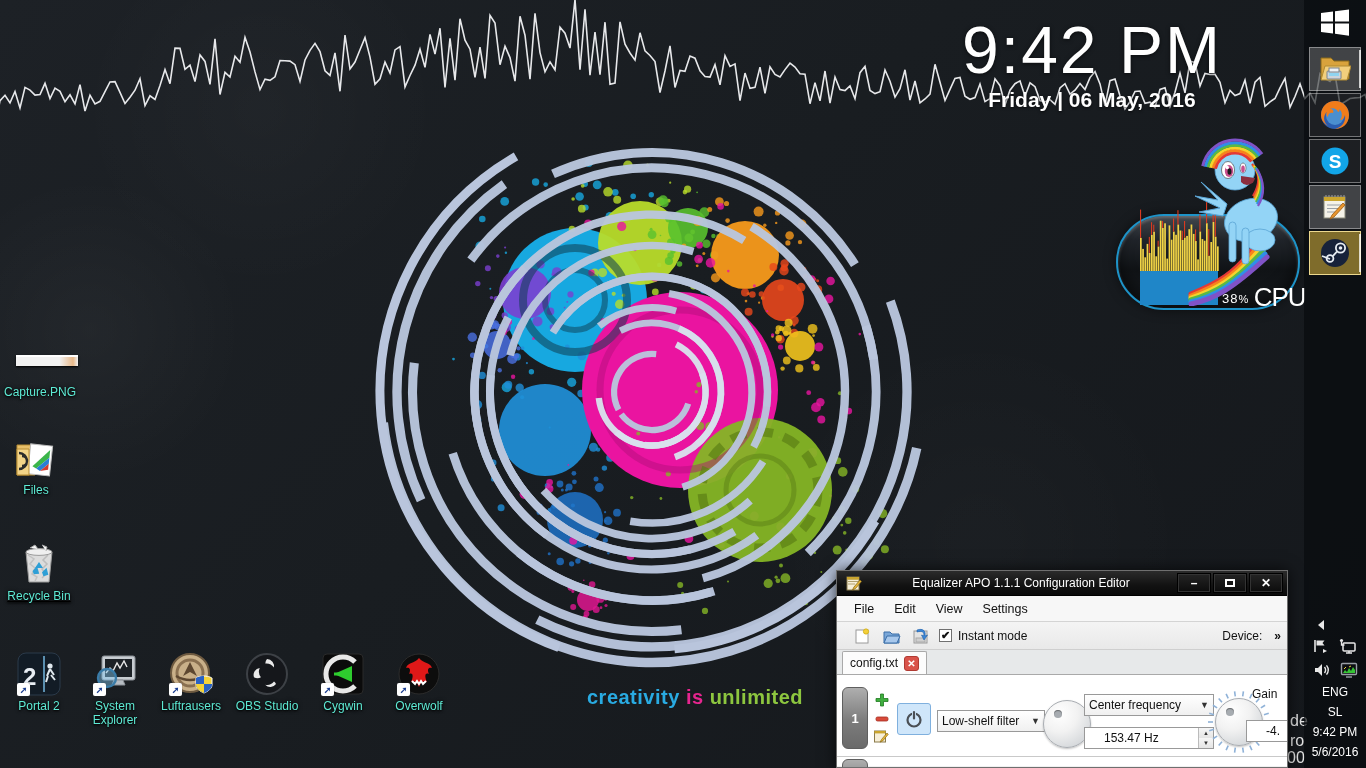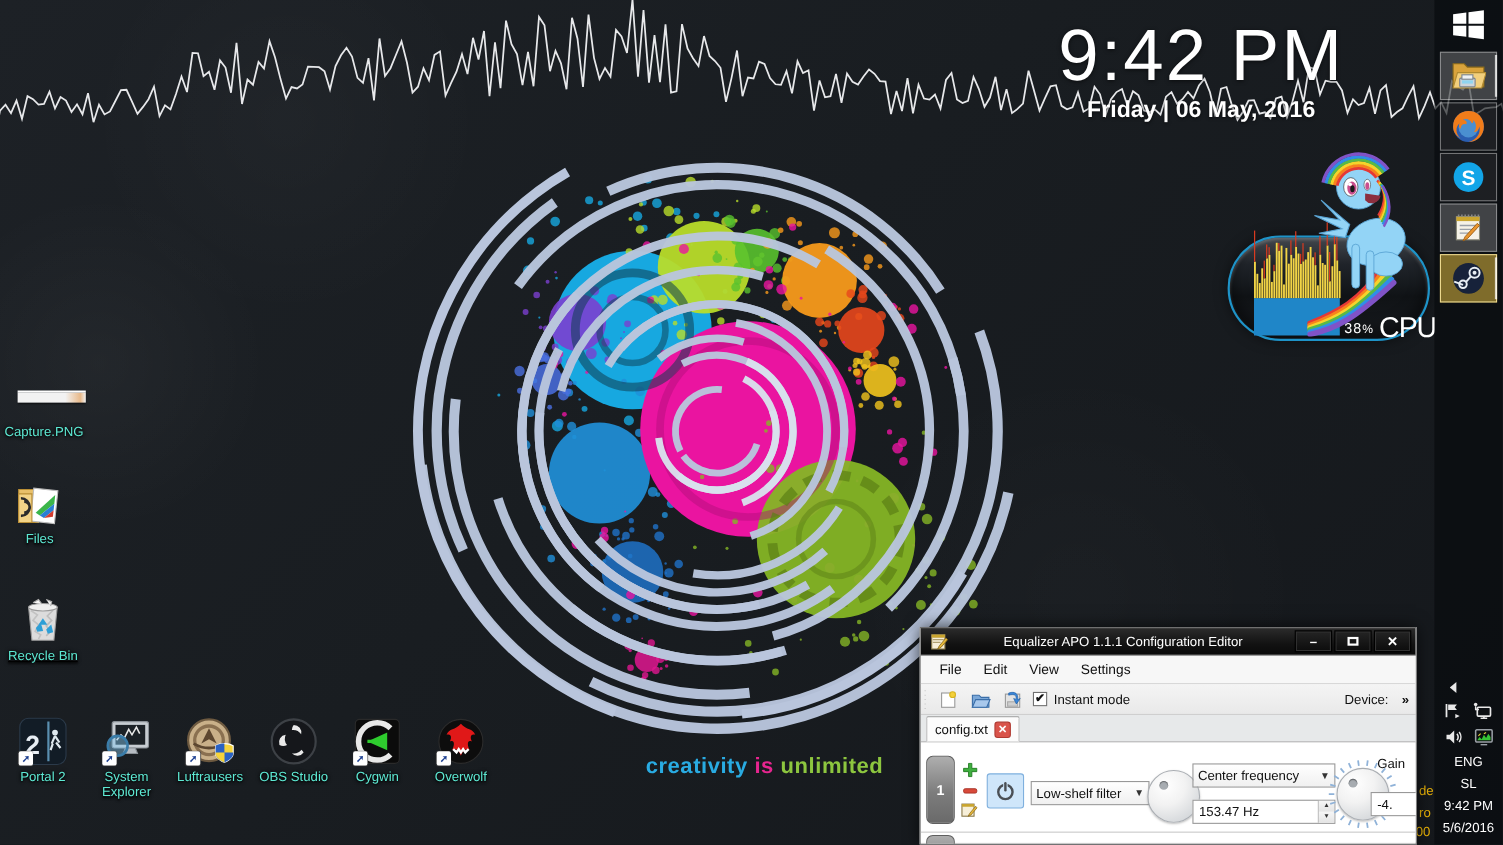--- a/index.html
+++ b/index.html
@@ -39,21 +39,21 @@
     border-radius:48px;
     background:linear-gradient(180deg,#43484e 0%,#20242a 26%,#101316 58%,#171a1e 100%);
     box-shadow:inset 0 2px 3px rgba(255,255,255,.22), inset 0 -8px 14px rgba(0,0,0,.55), 0 0 12px rgba(0,0,0,.5); }
   #cpuHist { position:absolute; left:1128px; top:190px; }
   #cpuTxt { position:absolute; left:1222px; top:282px; color:#fff; }
   #cpuTxt .pct { font-size:13px; letter-spacing:1px; vertical-align:3px; }
   #cpuTxt .cpu { font-size:26px; font-weight:400; letter-spacing:-1px; }
   #pony { position:absolute; left:1185px; top:126px; }
 
   
-  .frag { position:absolute; color:#eab308; font-size:12px; }
+  .frag { position:absolute; color:#e5e5e5; font-size:16px; }
 
   
   #win { position:absolute; left:836px; top:570px; width:452px; height:198px;
     border:1px solid #6f6f6f; background:#f0f0f0; overflow:hidden; box-shadow:0 0 14px rgba(0,0,0,.7);
     font-size:12px; color:#111; }
   #titlebar { height:25px; background:linear-gradient(180deg,#2b2b2b,#121212 60%,#0a0a0a);
     display:flex; align-items:center; padding:0 4px; border-bottom:1px solid #000; }
   #titlebar .ticon { width:18px; height:18px; margin:0 4px; }
   #titlebar .ttl { flex:1; text-align:center; color:#fff; font-size:12px; }
   .winbtn { width:34px; height:20px; margin-left:2px; background:linear-gradient(180deg,#242424,#0c0c0c);
@@ -84,21 +84,21 @@
   #rowbadge2 { position:absolute; left:5px; top:84px; width:26px; height:20px; border-radius:6px;
     background:linear-gradient(180deg,#aeaeae,#8a8a8a); border:1px solid #5f5f5f; }
   .rowsep { position:absolute; left:0; top:81px; width:100%; border-top:1px solid #c9c9c9; }
   .mini { position:absolute; width:16px; height:16px; display:grid; place-items:center; cursor:pointer; }
   #pwr { position:absolute; left:60px; top:28px; width:34px; height:32px; background:#cfe6fa;
     border:1px solid #7fb0de; border-radius:3px; display:grid; place-items:center; cursor:pointer; }
   .combo { position:absolute; height:22px; background:linear-gradient(180deg,#fff,#f0f0f0);
     border:1px solid #999; display:flex; align-items:center; padding:0 4px; font-size:12px; cursor:pointer; }
   .combo .arr { margin-left:auto; font-size:9px; color:#333; padding-left:6px; }
   .spin { position:absolute; height:22px; background:#fff; border:1px solid #999; display:flex;
-    align-items:center; font-size:12px; padding-left:5px; }
+    align-items:center; font-size:12px; padding-left:19px; }
   .spin .btns { margin-left:auto; width:15px; height:100%; border-left:1px solid #bbb; display:flex;
     flex-direction:column; }
   .spin .btns div { flex:1; display:grid; place-items:center; font-size:6px; color:#333;
     background:linear-gradient(180deg,#f6f6f6,#e4e4e4); cursor:pointer; }
   .knob { position:absolute; border-radius:50%; border:1px solid #a9adb2;
     background:radial-gradient(circle at 34% 28%, #ffffff 0%, #f2f2f2 40%, #d5d8db 80%, #c4c8cc 100%);
     box-shadow:0 1px 2px rgba(0,0,0,.25); cursor:pointer; }
   .knob .dot { position:absolute; left:10px; top:9px; width:8px; height:8px; border-radius:50%;
     background:#a7acb1; box-shadow:inset 0 1px 1px rgba(0,0,0,.4); }
   #gainlbl { position:absolute; left:415px; top:12px; font-size:12px; }

